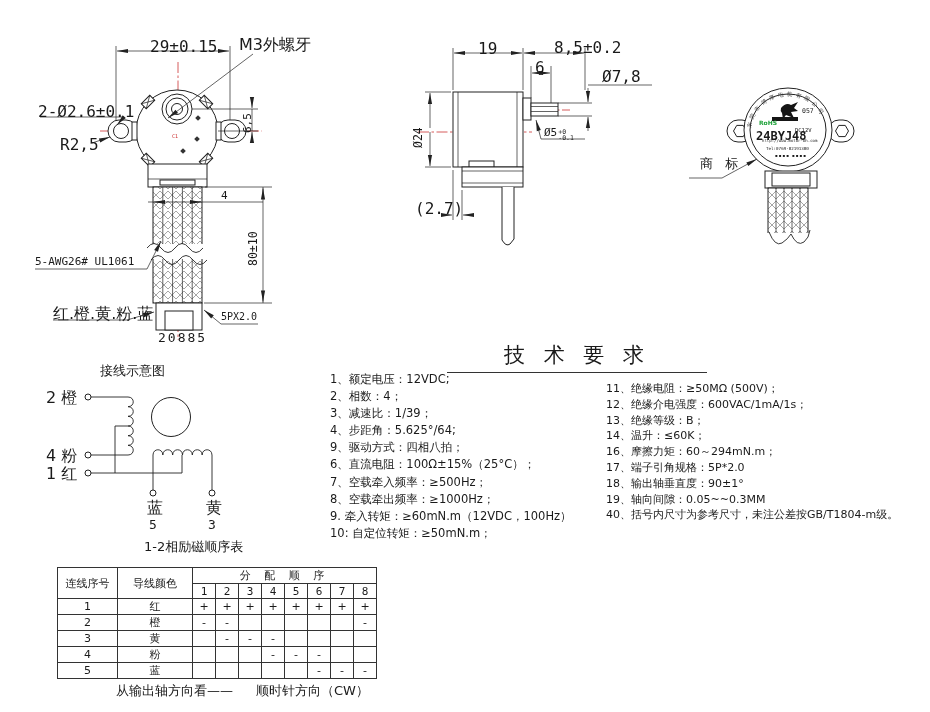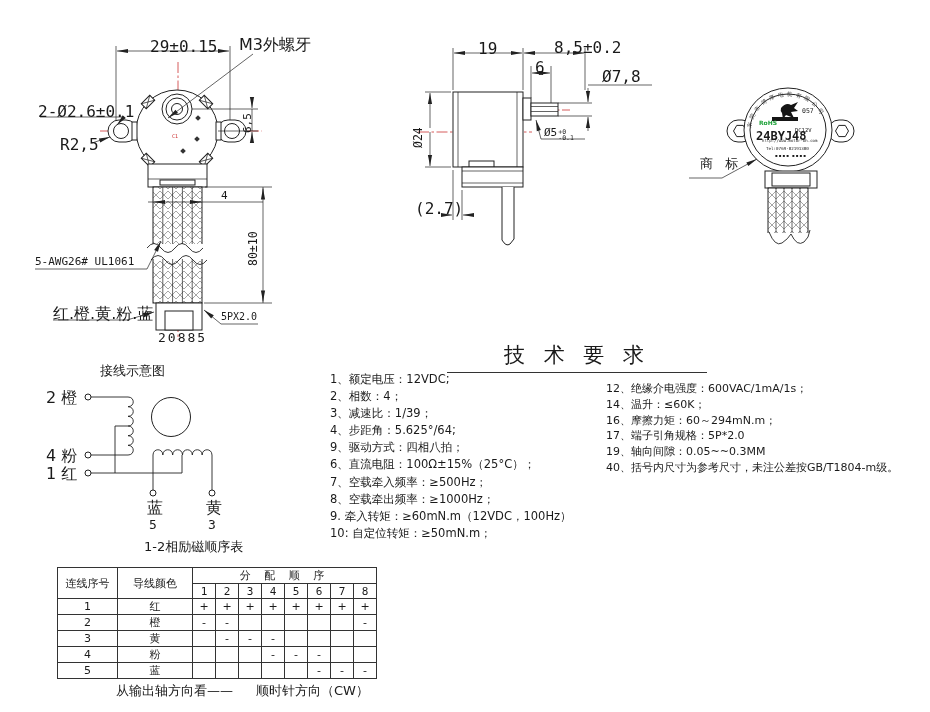--- a/index.html
+++ b/index.html
@@ -266,24 +266,27 @@
       <div>3、减速比：1/39；</div>
       <div>4、步距角：5.625°/64;</div>
       <div>9、驱动方式：四相八拍；</div>
       <div>6、直流电阻：100Ω±15%（25°C）；</div>
       <div>7、空载牵入频率：≥500Hz；</div>
       <div>8、空载牵出频率：≥1000Hz；</div>
       <div>9. 牵入转矩：≥60mN.m（12VDC，100Hz）</div>
       <div>10: 自定位转矩：≥50mN.m；</div>
     </div>
 <div id="tech-right" class="list">
+      <div>11、绝缘电阻：≥50MΩ (500V)；</div>
       <div>12、绝缘介电强度：600VAC/1mA/1s；</div>
+      <div>13、绝缘等级：B；</div>
       <div>14、温升：≤60K；</div>
       <div>16、摩擦力矩：60～294mN.m；</div>
       <div>17、端子引角规格：5P*2.0</div>
+      <div>18、输出轴垂直度：90±1°</div>
       <div>19、轴向间隙：0.05~~0.3MM</div>
       <div>40、括号内尺寸为参考尺寸，未注公差按GB/T1804-m级。</div>
     </div>
 
 <div class="t" style="left:144px;top:540px;font-size:13px">1-2相励磁顺序表</div>
 <table id="seqtable">
   <colgroup>
     <col style="width:60px">
         <col style="width:75px">
     <col style="width:23px">

